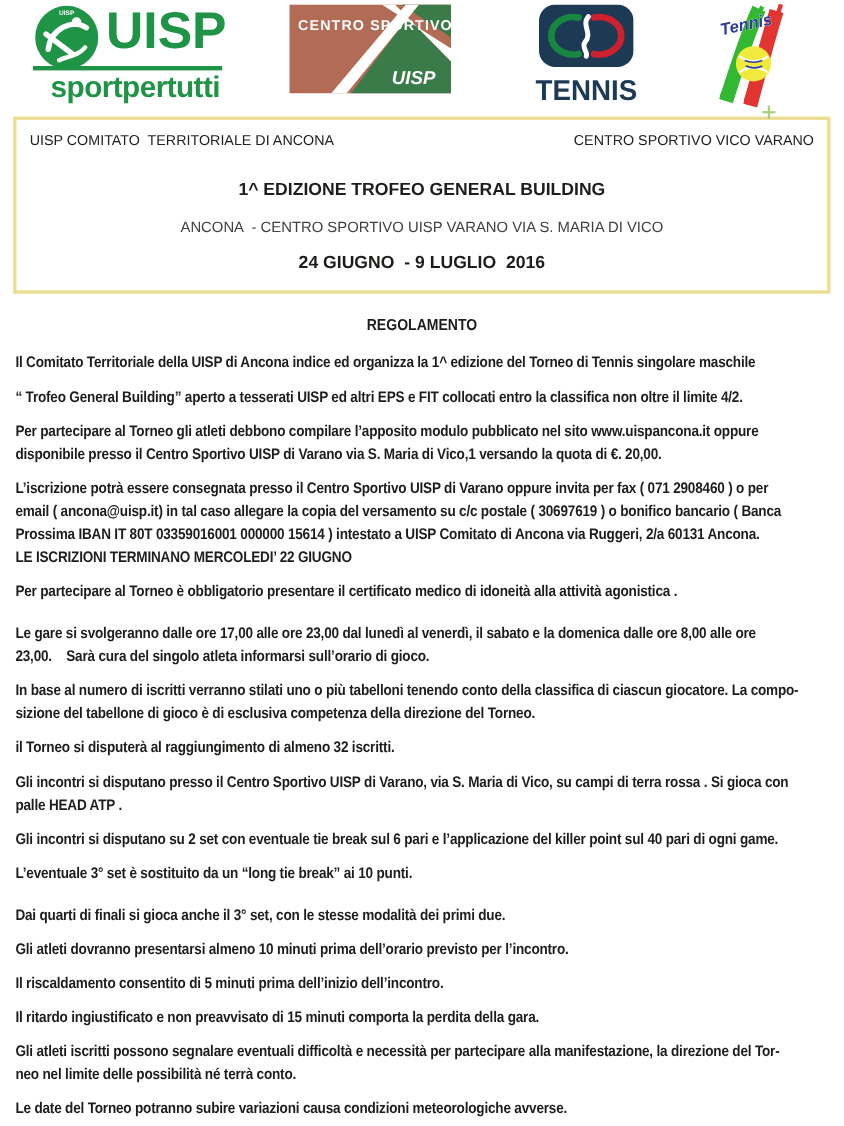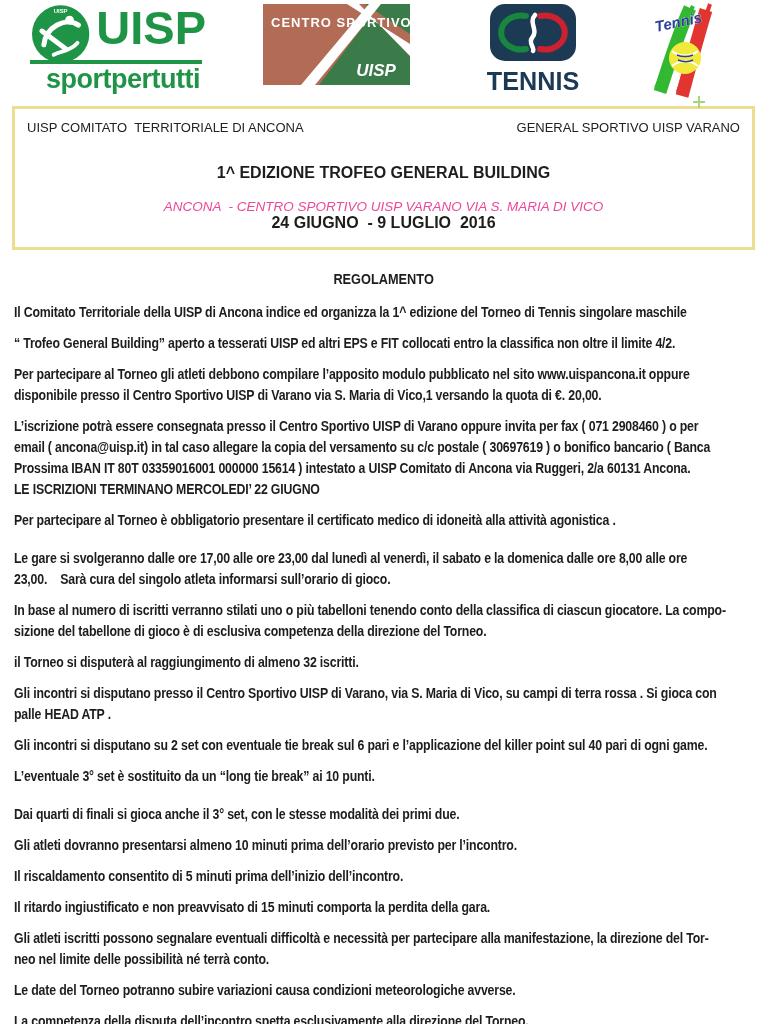--- a/index.html
+++ b/index.html
@@ -37,22 +37,22 @@
 
   
   .header-box {
     margin: 2px 12px 0 12px;
     border: 3px solid #ecdd90;
     padding: 11px 12px 15px 12px;
     background: #ffffff;
   }
   .hb-row1 { display: flex; justify-content: space-between; font-size: 13px; white-space: pre-wrap; color: #222; }
   .hb-title { text-align: center; font-weight: bold; font-size: 16px; margin-top: 29px; white-space: pre-wrap; }
-  .hb-loc { text-align: center; font-size: 13.5px; margin-top: 17px; white-space: pre-wrap; color:#ec4899;font-style:italic; }
-  .hb-dates { text-align: center; font-weight: bold; font-size: 16px; white-space: pre-wrap; }
+  .hb-loc { text-align: center; font-size: 13.5px; margin-top: 17px; white-space: pre-wrap; color:#404040; }
+  .hb-dates { text-align: center; font-weight: bold; font-size: 16px; margin-top: 17px; white-space: pre-wrap; }
 
   
   .doc-body {
     margin: 21px 0 0 14px;
     width: 840px;
     transform: scaleX(0.88);
     transform-origin: 0 0;
   }
   .doc-heading {
     text-align: center; font-weight: bold; font-size: 14.5px; margin-bottom: 15px;
@@ -121,21 +121,21 @@
     <path d="M32,60 C37,62 43,62 47,60" stroke="#2c3e9c" stroke-width="1.5" fill="none"></path>
     <text x="10" y="32" font-size="15" font-weight="bold" font-style="italic" fill="#2c3e9c" transform="rotate(-12 10 32)" stroke="#ffffff" stroke-width="0.4" paint-order="stroke">Tennis</text>
   </svg>
 
   <div class="stray-mark"></div>
 </div>
 
 <div class="header-box">
   <div class="hb-row1">
     <span>UISP COMITATO  TERRITORIALE DI ANCONA</span>
-    <span>GENERAL SPORTIVO UISP VARANO</span>
+    <span>CENTRO SPORTIVO VICO VARANO</span>
   </div>
   <div class="hb-title">1^ EDIZIONE TROFEO GENERAL BUILDING</div>
   <div class="hb-loc">ANCONA  - CENTRO SPORTIVO UISP VARANO VIA S. MARIA DI VICO</div>
   <div class="hb-dates">24 GIUGNO  - 9 LUGLIO  2016</div>
 </div>
 
 <div class="doc-body">
   <div class="doc-heading">REGOLAMENTO</div>
 
   <p class="para">Il Comitato Territoriale della UISP di Ancona indice ed organizza la 1^ edizione del Torneo di Tennis singolare maschile</p>

